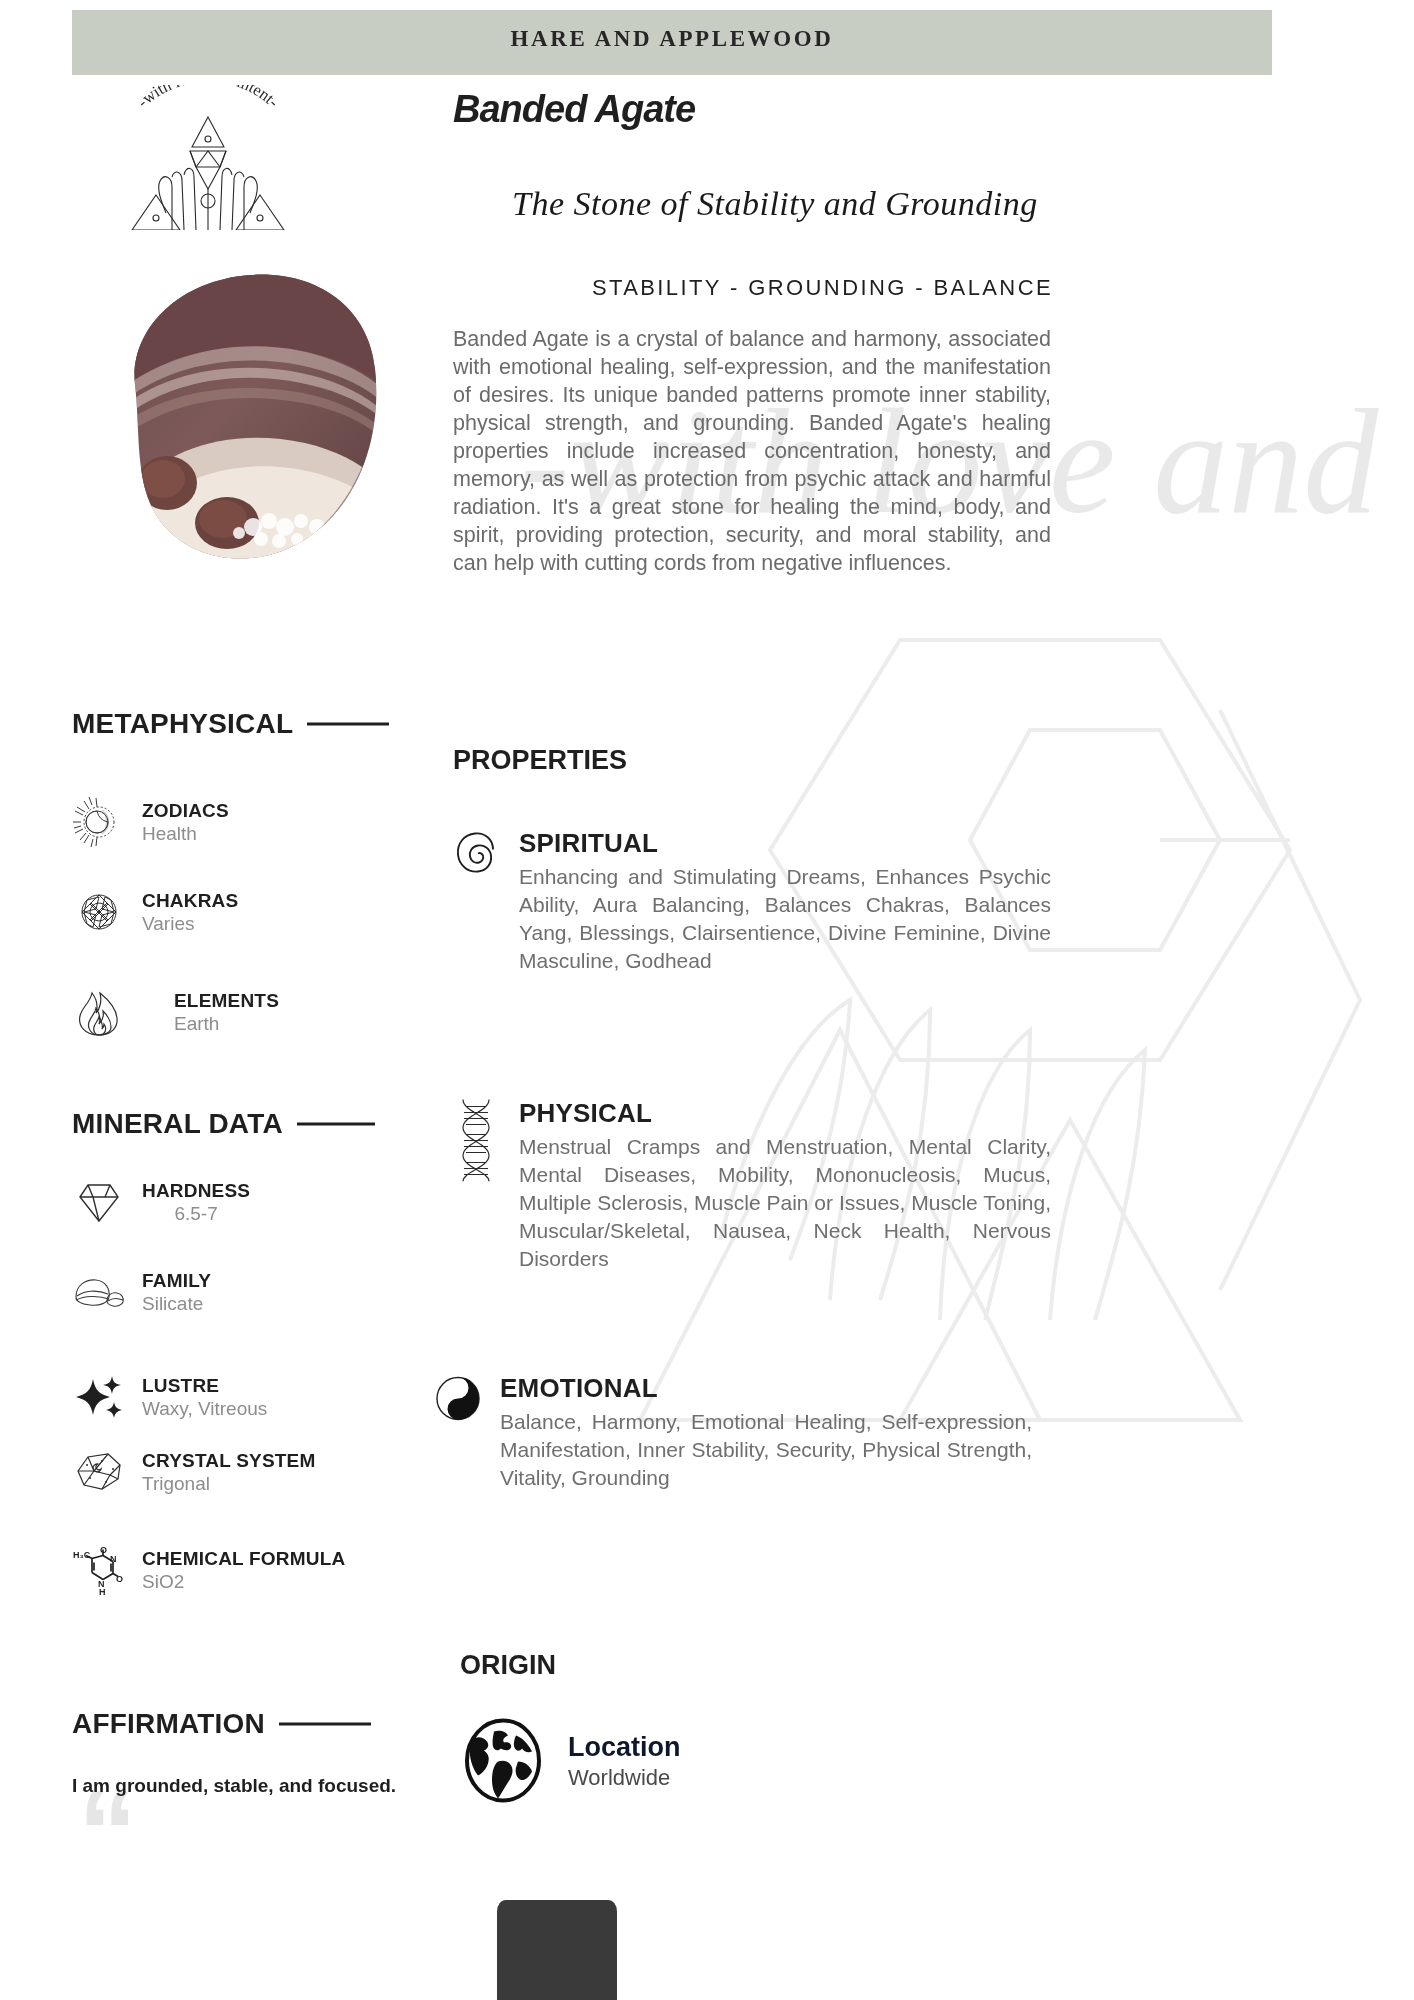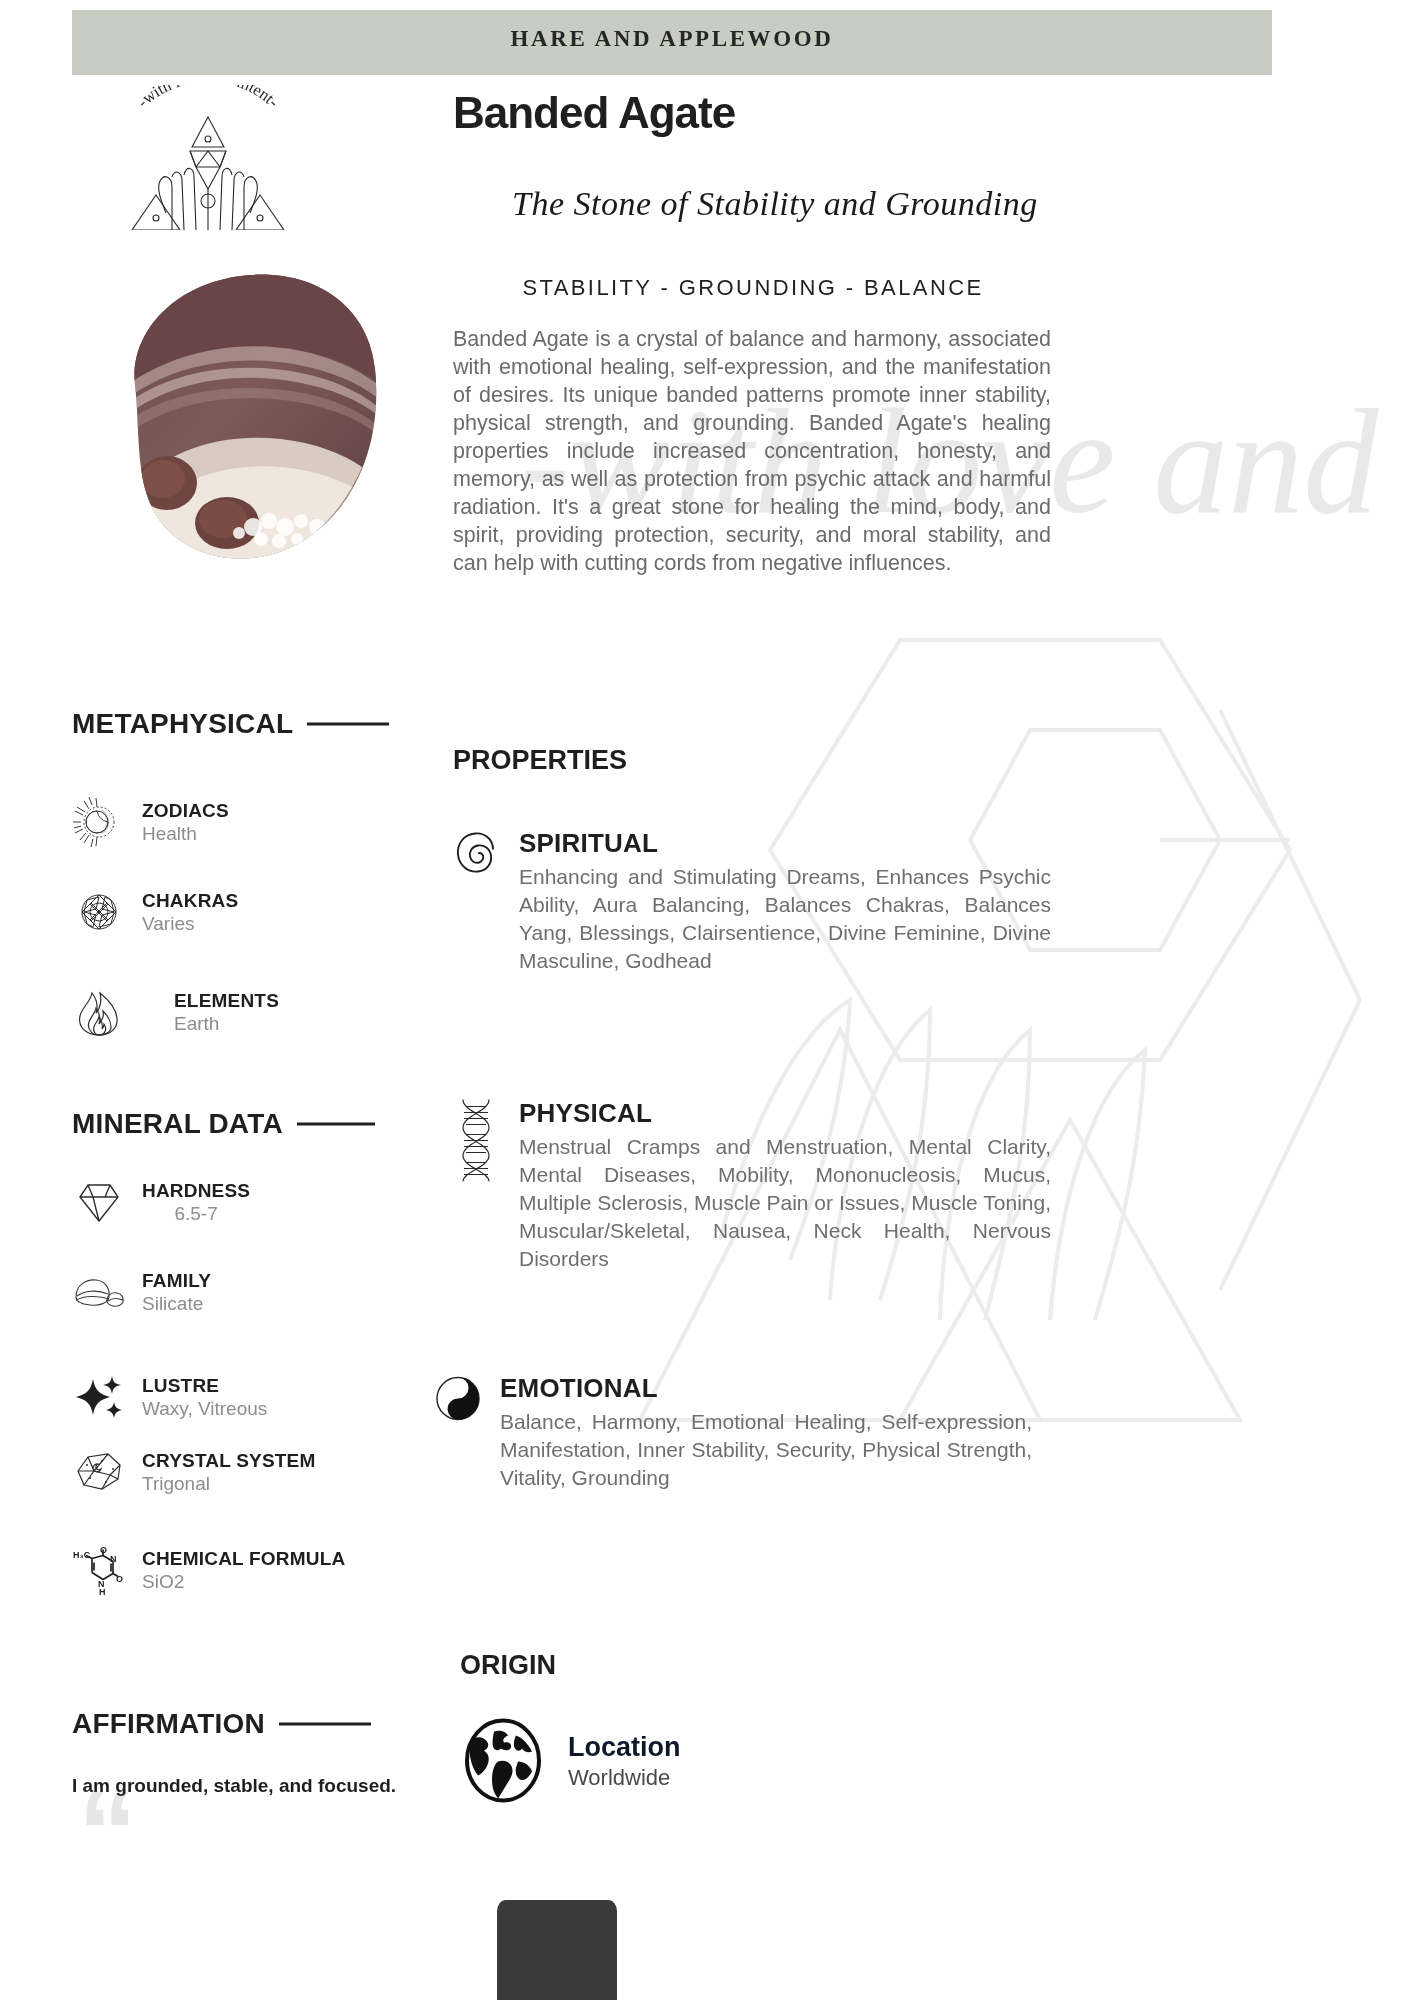--- a/index.html
+++ b/index.html
@@ -55,22 +55,22 @@
   .stone {
     position: absolute; left: 103px; top: 212px;
     width: 290px; height: 305px;
     z-index: 3;
   }
   .stone svg { display:block; }
 
   
   .title {
     position: absolute; left: 453px; top: 70px;
-    font-size: 44px; font-weight: bold; letter-spacing: -1px;
-    color: #1f1f1f; z-index: 3;
+    font-size: 38px; font-weight: bold; letter-spacing: -1px;
+    color: #1f1f1f; z-index: 3; font-style: italic;
   }
   .subtitle {
     position: absolute; left: 512px; top: 148px;
     font-family: "Liberation Serif", serif;
     font-style: italic; font-size: 34px; color: #1a1a1a;
     letter-spacing: 0.5px; z-index: 3;
   }
   .keywords {
     position: absolute; left: 453px; top: 220px; width: 600px;
     text-align: center; font-size: 22px; letter-spacing: 2.4px;
@@ -225,21 +225,21 @@
           <circle cx="210" cy="276" r="6"></circle>
             <circle cx="136" cy="268" r="6"></circle>
         </g>
         <path d="M214 10 C250 30 272 70 274 118 C276 170 258 226 214 266 L290 305 L290 0 Z" fill="#5c3c3e" opacity="0.55"></path>
       </g>
     </svg>
   </div>
 
   <div class="title" style="transform-origin: left top; transform: scaleY(0.8);">Banded Agate</div>
   <div class="subtitle" style="transform-origin: left top; transform: scaleY(0.8);">The Stone of Stability and Grounding</div>
-  <div class="keywords" style="transform-origin: left top; transform: scaleY(0.8);">STABILITY - GROUNDING - BALANCE</div>
+  <div class="keywords" style="transform-origin: left top; transform: scaleY(0.8); text-align: right;">STABILITY - GROUNDING - BALANCE</div>
   <div class="desc" style="transform-origin: left top; transform: scaleY(0.8);">Banded Agate is a crystal of balance and harmony, associated with emotional healing, self-expression, and the manifestation of desires. Its unique banded patterns promote inner stability, physical strength, and grounding. Banded Agate's healing properties include increased concentration, honesty, and memory, as well as protection from psychic attack and harmful radiation. It's a great stone for healing the mind, body, and spirit, providing protection, security, and moral stability, and can help with cutting cords from negative influences.</div>
 
   <div class="sec-head" style="left: 72px; top: 566px; transform-origin: left top; transform: scaleY(0.8);">
     <span class="txt">METAPHYSICAL</span>
     <span class="rule" style="width:82px;"></span>
   </div>
 
   <div class="irow" style="left: 72px; top: 636px; transform-origin: left top; transform: scaleY(0.8);">
     <span class="ico">
       <svg width="54" height="54" viewBox="0 0 54 54" fill="none" stroke="#3a3a3a" stroke-width="1">

